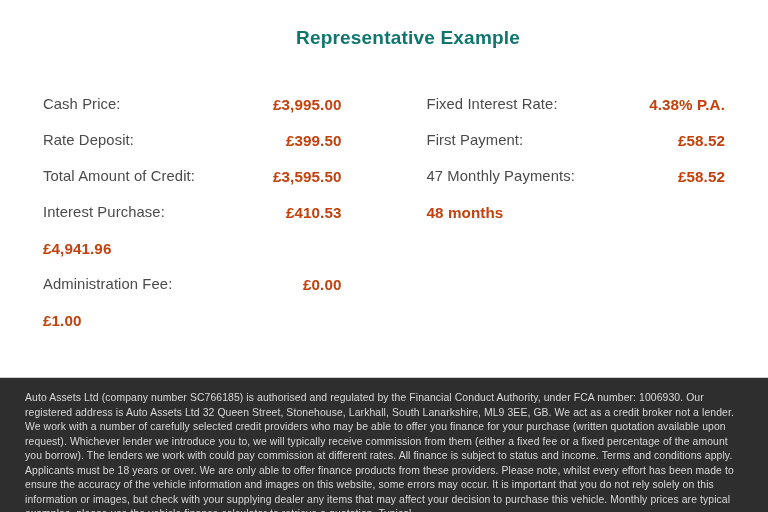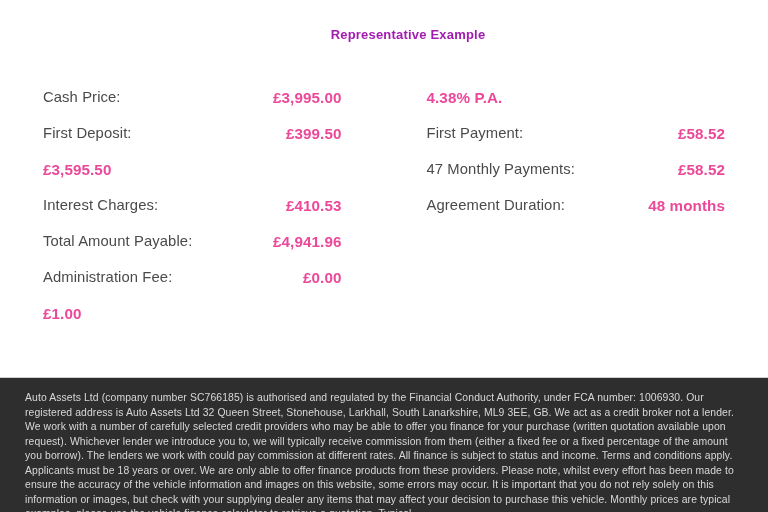--- a/index.html
+++ b/index.html
@@ -6,23 +6,23 @@
   html, body {
     width: 768px;
     height: 512px;
     overflow: hidden;
     background: #ffffff;
     font-family: "Liberation Sans", sans-serif;
   }
   .page-title {
     padding-top: 27px;
     text-align: center;
-    font-size: 13px;
+    font-size: 19px;
     font-weight: 700;
-    color: #a21caf;
+    color: #0f766e;
     letter-spacing: 0.2px;
     padding-left: 48px;
   }
   .finance-table {
     margin-top: 37px;
     padding: 0 43px;
     display: grid;
     grid-template-columns: 1fr 1fr;
     column-gap: 85px;
     align-items: start;
@@ -35,21 +35,21 @@
     align-items: center;
   }
   .lbl {
     font-size: 14.8px;
     color: #4a4a4a;
     letter-spacing: 0.1px;
   }
   .val {
     font-size: 15.2px;
     font-weight: 700;
-    color: #ec4899;
+    color: #c2410c;
     letter-spacing: 0.1px;
   }
   .footer {
     position: absolute;
     left: 0;
     bottom: 0;
     width: 768px;
     height: 135px;
     background: #2e2e2e;
     border-top: 1px solid #d0d0d0;
@@ -68,56 +68,56 @@
 
 <div class="page-title">Representative Example</div>
 
 <div class="finance-table">
   <div class="col">
     <div class="row">
       <span class="lbl">Cash Price:</span>
       <span class="val">£3,995.00</span>
     </div>
     <div class="row">
-      <span class="lbl">First Deposit:</span>
+      <span class="lbl">Rate Deposit:</span>
       <span class="val">£399.50</span>
     </div>
     <div class="row">
+      <span class="lbl">Total Amount of Credit:</span>
       <span class="val">£3,595.50</span>
     </div>
     <div class="row">
-      <span class="lbl">Interest Charges:</span>
+      <span class="lbl">Interest Purchase:</span>
       <span class="val">£410.53</span>
     </div>
     <div class="row">
-      <span class="lbl">Total Amount Payable:</span>
       <span class="val">£4,941.96</span>
     </div>
     <div class="row">
       <span class="lbl">Administration Fee:</span>
       <span class="val">£0.00</span>
     </div>
     <div class="row">
       <span class="val">£1.00</span>
     </div>
   </div>
   <div class="col">
     <div class="row">
+      <span class="lbl">Fixed Interest Rate:</span>
       <span class="val">4.38% P.A.</span>
     </div>
     <div class="row">
       <span class="lbl">First Payment:</span>
       <span class="val">£58.52</span>
     </div>
     <div class="row">
       <span class="lbl">47 Monthly Payments:</span>
       <span class="val">£58.52</span>
     </div>
     <div class="row">
-      <span class="lbl">Agreement Duration:</span>
       <span class="val">48 months</span>
     </div>
   </div>
 </div>
 
 <div class="footer">
   <p>Auto Assets Ltd (company number SC766185) is authorised and regulated by the Financial Conduct Authority, under FCA number: 1006930. Our registered address is Auto Assets Ltd 32 Queen Street, Stonehouse, Larkhall, South Lanarkshire, ML9 3EE, GB. We act as a credit broker not a lender. We work with a number of carefully selected credit providers who may be able to offer you finance for your purchase (written quotation available upon request). Whichever lender we introduce you to, we will typically receive commission from them (either a fixed fee or a fixed percentage of the amount you borrow). The lenders we work with could pay commission at different rates. All finance is subject to status and income. Terms and conditions apply. Applicants must be 18 years or over. We are only able to offer finance products from these providers. Please note, whilst every effort has been made to ensure the accuracy of the vehicle information and images on this website, some errors may occur. It is important that you do not rely solely on this information or images, but check with your supplying dealer any items that may affect your decision to purchase this vehicle. Monthly prices are typical examples, please use the vehicle finance calculator to retrieve a quotation. Typical</p>
 </div>
 
 </body></html>

